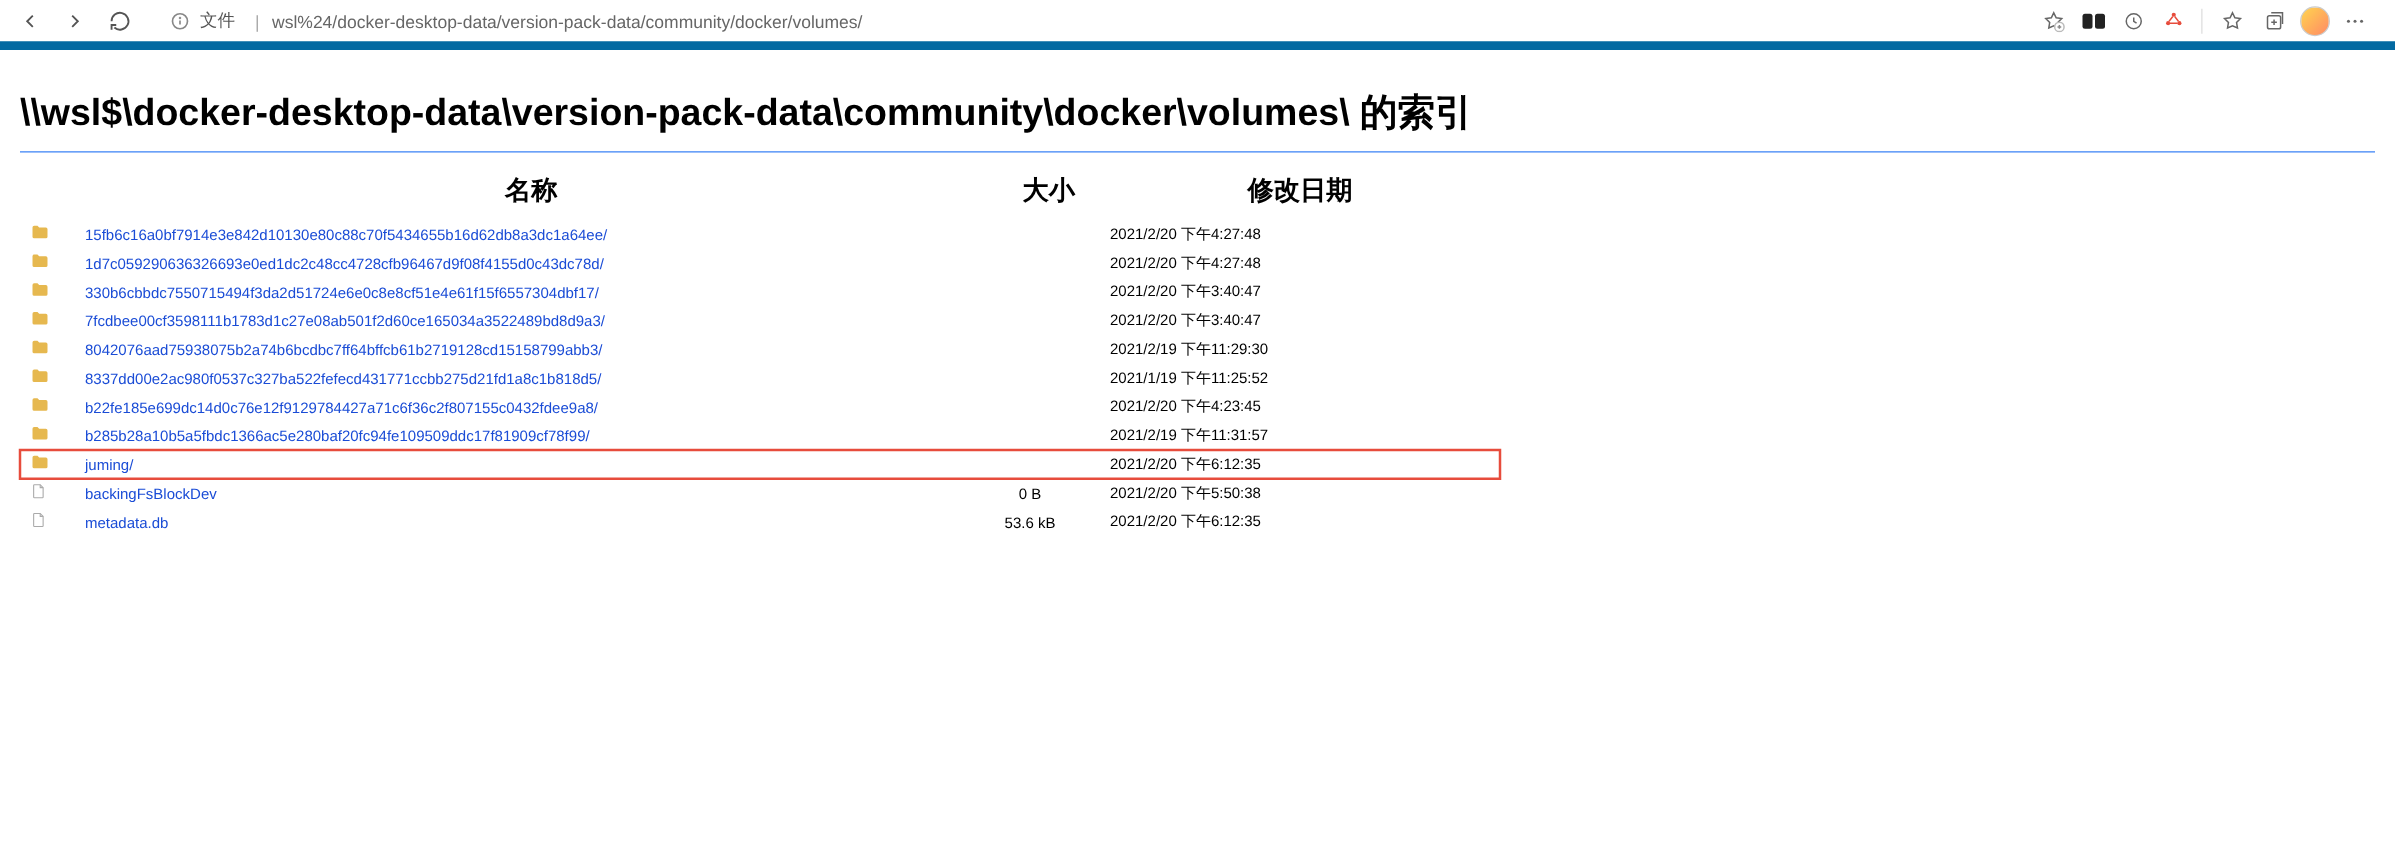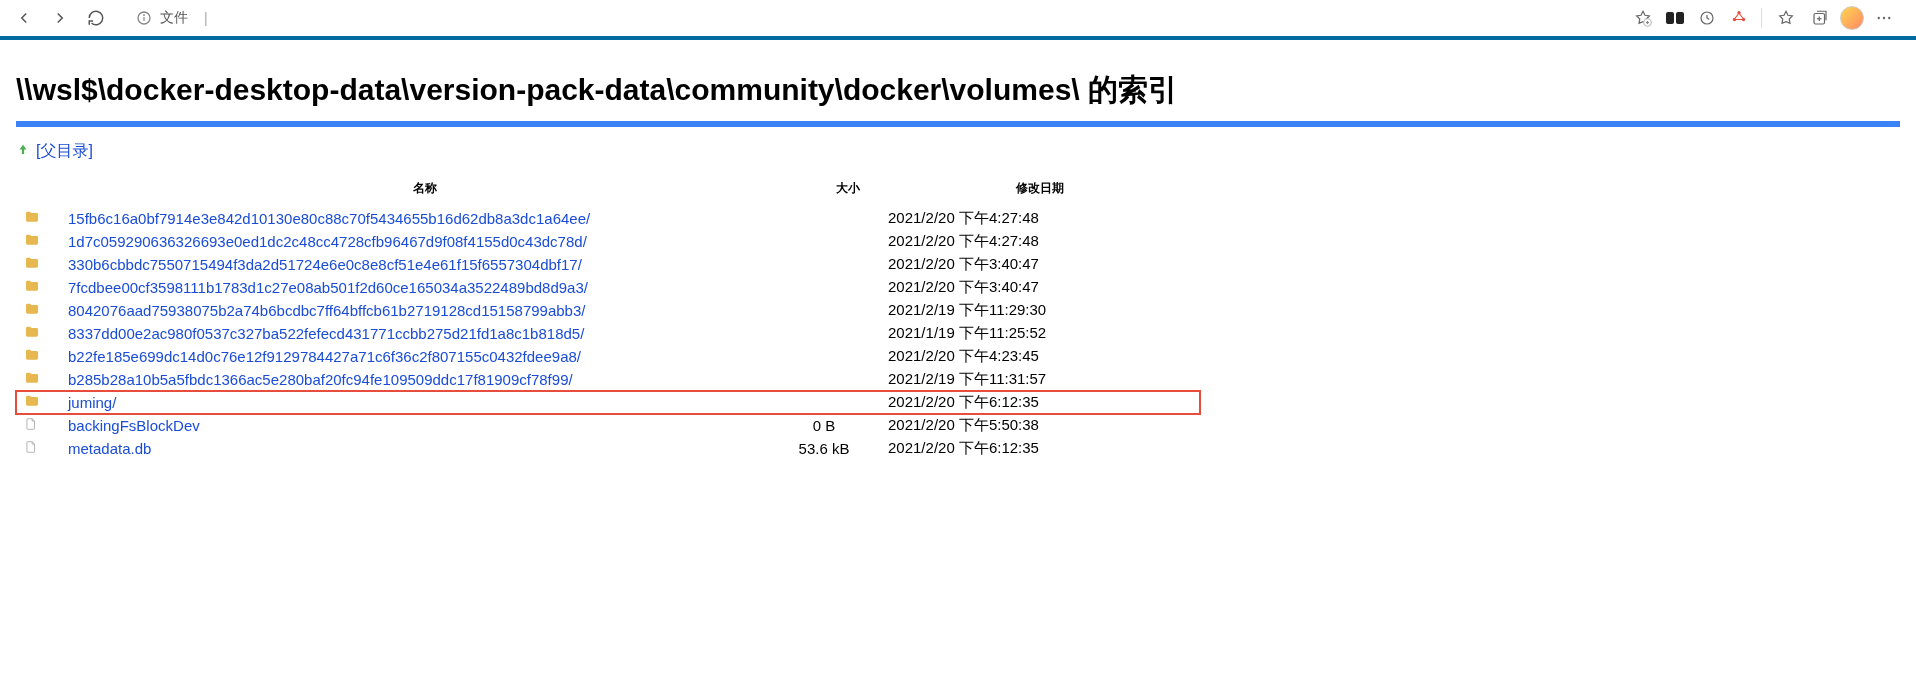--- a/index.html
+++ b/index.html
@@ -7,21 +7,21 @@
       font-family: "Microsoft YaHei", "Segoe UI", Arial, sans-serif;
       background: #fff;
       width: 1916px;
     }
     .toolbar {
       display: flex;
       align-items: center;
       height: 40px;
       padding: 0 8px;
       gap: 4px;
-      border-bottom: 4px solid #0369a1;
+      border-bottom: 7px solid #0369a1;
     }
     .tb-btn {
       width: 32px; height: 32px;
       display: flex; align-items: center; justify-content: center;
       color: #555;
       cursor: pointer;
     }
     .tb-btn svg { width: 18px; height: 18px; }
     .addr {
       flex: 1;
@@ -44,44 +44,44 @@
     .ext-red { color:#e74c3c; font-size:16px; }
     .avatar { width:24px; height:24px; border-radius:50%; background: linear-gradient(135deg,#ffd54f,#ff8a65); border:1px solid #ccc;}
     .vsep { width:1px; height:20px; background:#ddd; margin:0 6px;}
 
     .content { padding: 12px 16px 24px 16px; }
     h1.index-title {
       font-size: 30px;
       font-weight: 700;
       color: #000;
       padding: 18px 0 10px 0;
-      border-bottom: 6px solid #3b82f6;
+      border-bottom: 1px solid #3b82f6;
       margin-bottom: 10px;
     }
     .parent-row {
       display: flex; align-items: center;
       padding: 4px 0 12px 0;
       font-size: 16px;
     }
     .parent-row a { color:#1a4cd6; text-decoration:none; margin-left:6px;}
     .up-icon { color:#388e3c; font-size:14px;}
 
     table.listing { border-collapse: collapse; }
     table.listing th {
-      font-size: 12px;
+      font-size: 21px;
       font-weight: 700;
       text-align: center;
       padding: 6px 20px 10px 20px;
       color:#000;
     }
     table.listing th.name { text-align: center; padding-left: 30px; width: 720px;}
     table.listing th.size { width: 100px; text-align:right;font-family:Liberation Serif, serif;}
     table.listing th.date { width: 320px;}
     table.listing td {
-      font-size: 15px;
+      font-size: 12px;
       padding: 2px 20px 2px 8px;
       vertical-align: middle;
       white-space: nowrap;
     }
     td.icon-cell { width: 24px; padding-right:4px; padding-left:0;}
     td.name a { color:#1a4cd6; text-decoration:none; }
     td.size { text-align:center; color:#000;}
     td.date { text-align:left; color:#000;}
     tr.highlighted { outline: 2px solid #e74c3c; outline-offset: -1px;}
   </style>
@@ -108,20 +108,21 @@
   <div class="addr">
     <span class="info-icon">
       <svg width="16" height="16" viewBox="0 0 24 24" fill="none" stroke="currentColor" stroke-width="2">
           <circle cx="12" cy="12" r="9"></circle>
           <line x1="12" y1="11" x2="12" y2="16"></line>
           <circle cx="12" cy="8" r="0.5" fill="currentColor"></circle>
         </svg>
     </span>
     <span class="file-label">文件</span>
     <span class="sep">|</span>
+    <span class="url">wsl%24/docker-desktop-data/version-pack-data/community/docker/volumes/</span>
   </div>
   <div class="right-icons">
     <div class="tb-btn">
       <svg viewBox="0 0 24 24" fill="none" stroke="currentColor" stroke-width="1.6">
           <path d="M12 3l2.6 5.3 5.9.9-4.2 4.1 1 5.8L12 16.8 6.7 19.1l1-5.8L3.5 9.2l5.9-.9z"></path>
           <circle cx="18" cy="18" r="5" fill="#fff" stroke="#bbb"></circle>
           <line x1="18" y1="16" x2="18" y2="20" stroke="#888"></line>
           <line x1="16" y1="18" x2="20" y2="18" stroke="#888"></line>
         </svg>
     </div>
@@ -168,28 +169,20 @@
           <circle cx="12" cy="12" r="1.6"></circle>
           <circle cx="19" cy="12" r="1.6"></circle>
         </svg>
     </div>
   </div>
 </div>
 
 <div class="content">
   <h1 class="index-title">\\wsl$\docker-desktop-data\version-pack-data\community\docker\volumes\ 的索引</h1>
 
-  <div class="parent-row">
-    <span class="up-icon">
-      <svg width="14" height="14" viewBox="0 0 24 24">
-          <path fill="#4caf50" d="M12 3l6 8h-4v8h-4v-8H6z"></path>
-        </svg>
-    </span>
-    <a href="#">[父目录]</a>
-  </div>
 
   <table class="listing">
     <thead>
       <tr>
         <th class="icon-cell"></th>
         <th class="name">名称</th>
         <th class="size">大小</th>
         <th class="date">修改日期</th>
       </tr>
     </thead>

